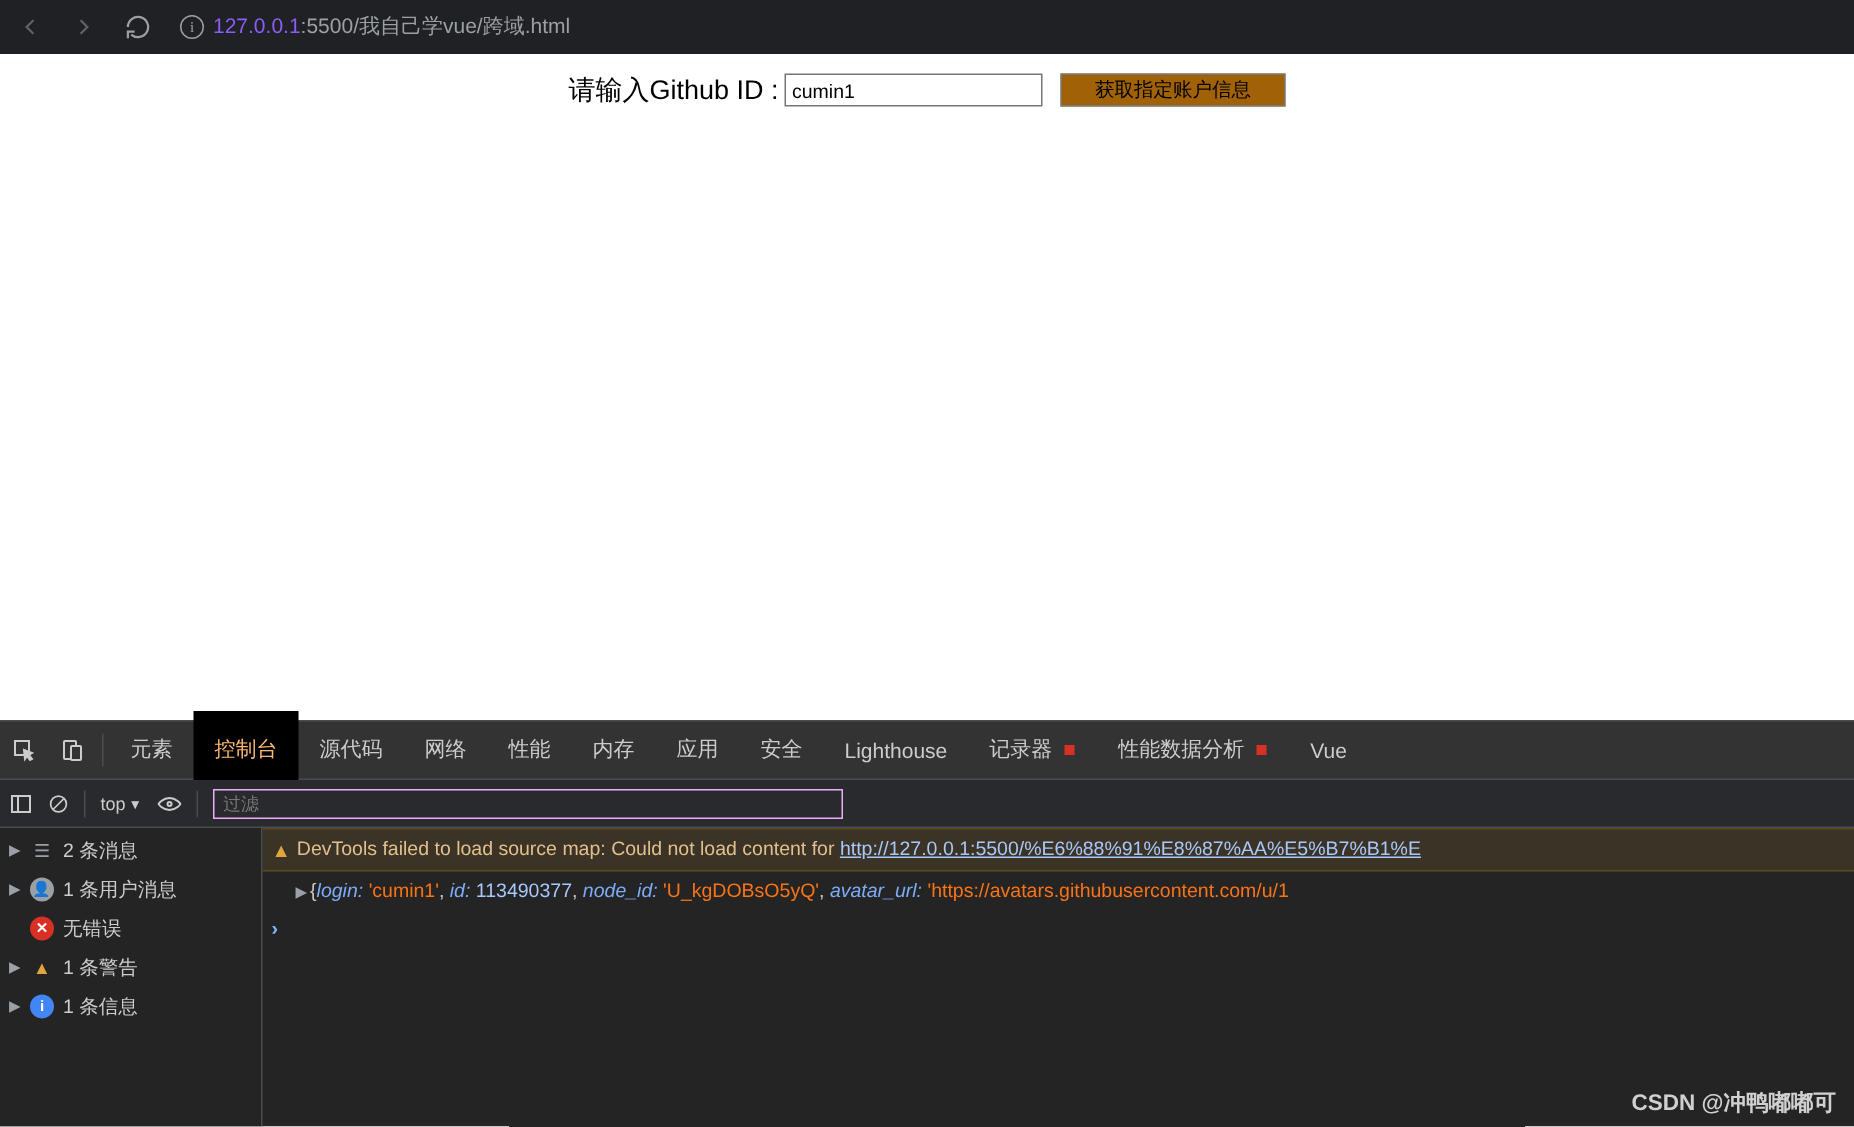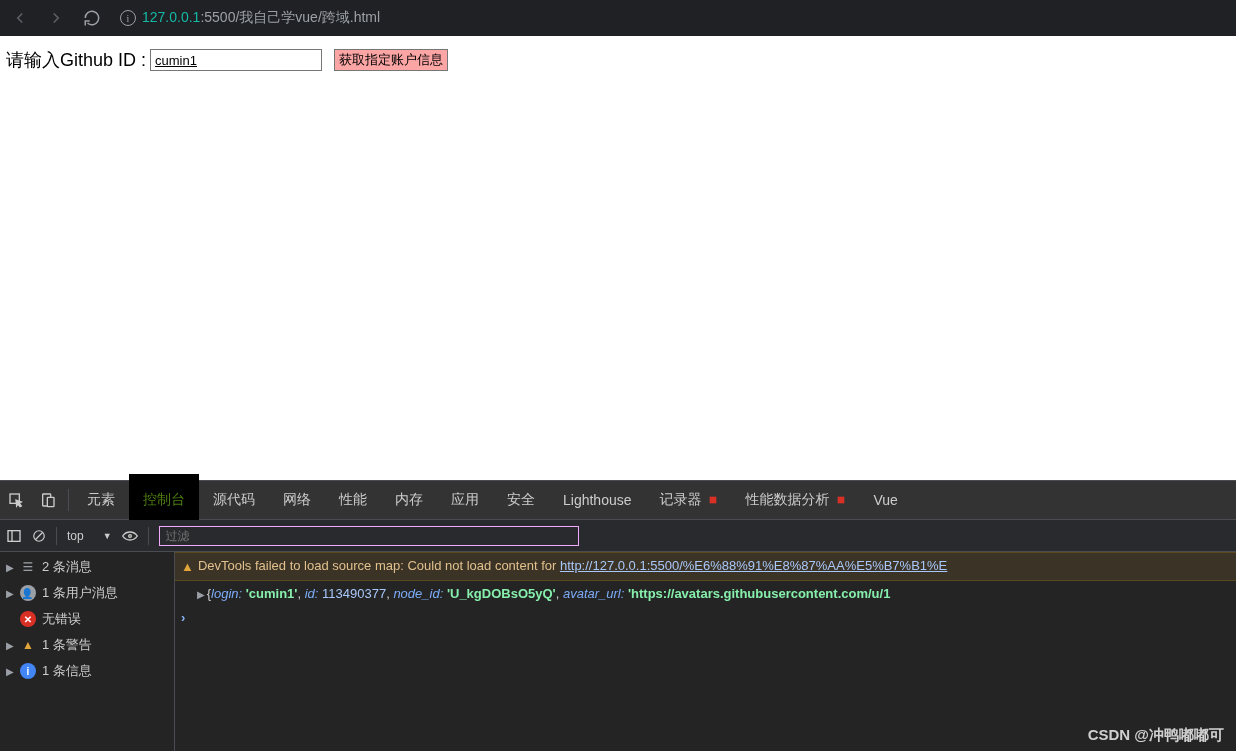--- a/index.html
+++ b/index.html
@@ -4,38 +4,38 @@
 <style>
 * { margin: 0; padding: 0; box-sizing: border-box; font-family: -apple-system, "Segoe UI", Arial, sans-serif; }
 body { width: 1236px; height: 751px; overflow: hidden; background: #fff; position: relative; }
 
 
 .browser-bar { height: 36px; background: #202124; display: flex; align-items: center; padding: 0 8px; gap: 12px; }
 .nav-btn { width: 24px; height: 24px; display: flex; align-items: center; justify-content: center; color: #9aa0a6; cursor: pointer; }
 .nav-btn.disabled { color: #5f6368; }
 .url-area { flex: 1; height: 28px; background: #202124; display: flex; align-items: center; color: #e8eaed; font-size: 14px; gap: 6px; padding-left: 4px;}
 .url-icon { width:16px; height:16px; border:1.5px solid #9aa0a6; border-radius:50%; display:flex; align-items:center; justify-content:center; font-size:10px; color:#9aa0a6; font-family:serif;}
-.url-host { color: #14b8a6; }
+.url-host { color: #8b5cf6; }
 .url-rest { color: #9aa0a6; }
 
 
 .page { background: #fff; padding: 12px 6px; height: 444px; }
-.form-row { display: flex; align-items: center; gap: 4px; font-size: 16px; color: #000; }
+.form-row { display: flex; align-items: center; gap: 4px; font-size: 16px; color: #000; justify-content: center; }
 .form-label { font-size: 18px; }
-.text-input { width: 172px; height: 22px; border: 1px solid #767676; padding: 1px 4px; font-size: 13px; text-decoration: underline; }
-.fetch-btn { height: 22px; border: 1px solid #767676; background: #fca5a5; padding: 1px 4px; font-size: 13px; cursor: pointer; margin-left:8px;}
+.text-input { width: 172px; height: 22px; border: 1px solid #767676; padding: 1px 4px; font-size: 13px; }
+.fetch-btn { height: 22px; border: 1px solid #767676; background: #a16207; padding: 1px 22px; font-size: 13px; cursor: pointer; margin-left:8px;}
 
 
 .devtools { position: absolute; left: 0; right: 0; bottom: 0; top: 480px; background: #242424; color: #ccc; font-size: 13px; display:flex; flex-direction:column;}
 .dt-tabs { height: 40px; background: #333; display: flex; align-items: center; border-top: 1px solid #494c50; border-bottom:1px solid #494c50;}
 .dt-tool { width: 32px; height: 40px; display:flex; align-items:center; justify-content:center; color:#ccc; }
 .dt-tab { padding: 0 14px; height: 53px; display:flex; align-items:center; color:#ccc; cursor:pointer; font-size:14px; gap:6px;}
-.dt-tab.active { background: #000; color: #4d7c0f; justify-content: center; }
+.dt-tab.active { background: #000; color: #fdba74; justify-content: center; }
 .dt-filterbar { height: 32px; background: #292a2d; display:flex; align-items:center; border-bottom:1px solid #494c50; padding:0 6px; gap:10px; font-size:12px; color:#ccc;}
-.dt-select { display:flex; align-items:center; gap:19px; }
+.dt-select { display:flex; align-items:center; gap:2px; }
 .dt-filter-input { flex:0 0 420px; height:20px; background:transparent; border:1px solid #f0abfc; color:#9aa0a6; padding:0 6px; font-size:12px;}
 
 .dt-body { flex:1; display:flex; font-family: Consolas, Menlo, monospace; font-size:13px;}
 .dt-sidebar { width:175px; background:#242424; border-right:1px solid #494c50; padding-top:2px;}
 .sb-row { height:26px; display:flex; align-items:center; padding:0 6px; gap:6px; color:#ccc; cursor:pointer;}
 .sb-row .tri { color:#9aa0a6; font-size:10px; width:8px;}
 .sb-icon { width:16px; height:16px; display:flex; align-items:center; justify-content:center; font-size:12px;}
 .sb-icon.list{ color:#9aa0a6;}
 .sb-icon.user{ background:#9aa0a6; border-radius:50%; color:#242424; font-size:10px;}
 .sb-icon.error{ background:#d93025; border-radius:50%; color:#fff; font-size:10px; font-weight:bold;}
@@ -43,21 +43,21 @@
 .sb-icon.info{ background:#4285f4; border-radius:50%; color:#fff; font-size:10px; font-weight:bold;}
 
 .dt-console { flex:1; overflow:hidden;}
 .con-line { padding: 4px 6px; display:flex; gap:4px; align-items:flex-start; font-size:13px; line-height:18px;}
 .con-warn { background: rgba(226,165,58,0.12); border-top:1px solid #5a4a1e; border-bottom:1px solid #5a4a1e; color:#e2c08d;}
 .con-warn .w-icon{ color:#e2a53a; padding-top:1px;}
 .con-warn a { color:#a8c7fa; text-decoration: underline;}
 .con-obj { color:#ccc;}
 .con-obj .key{ color:#7cacf8; font-style:italic;}
 .con-obj .num{ color:#a8c7fa;}
-.con-obj .str{ color:#86efac;font-weight:bold;}
+.con-obj .str{ color:#f97316;}
 .con-obj .punct{ color:#ccc;}
 .con-obj .tri { color:#9aa0a6; font-size:10px; padding-right:2px;}
 .prompt{ color:#8ab4f8; padding:2px 6px; font-weight:bold;}
 
 .watermark { position:absolute; right:12px; bottom:6px; color:#d0d0d0; font-size:15px; font-family:Arial,sans-serif; pointer-events:none;font-weight:bold;}
 svg{display:block}
 </style>
 </head>
 <body>
 

